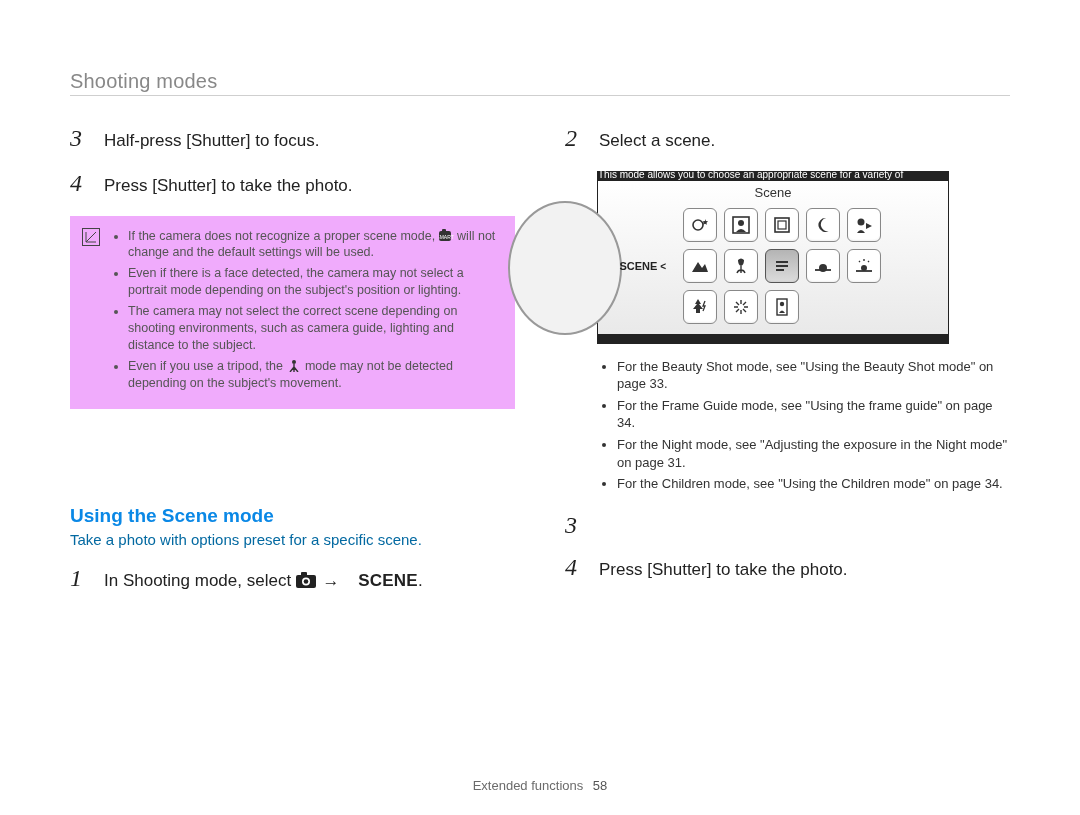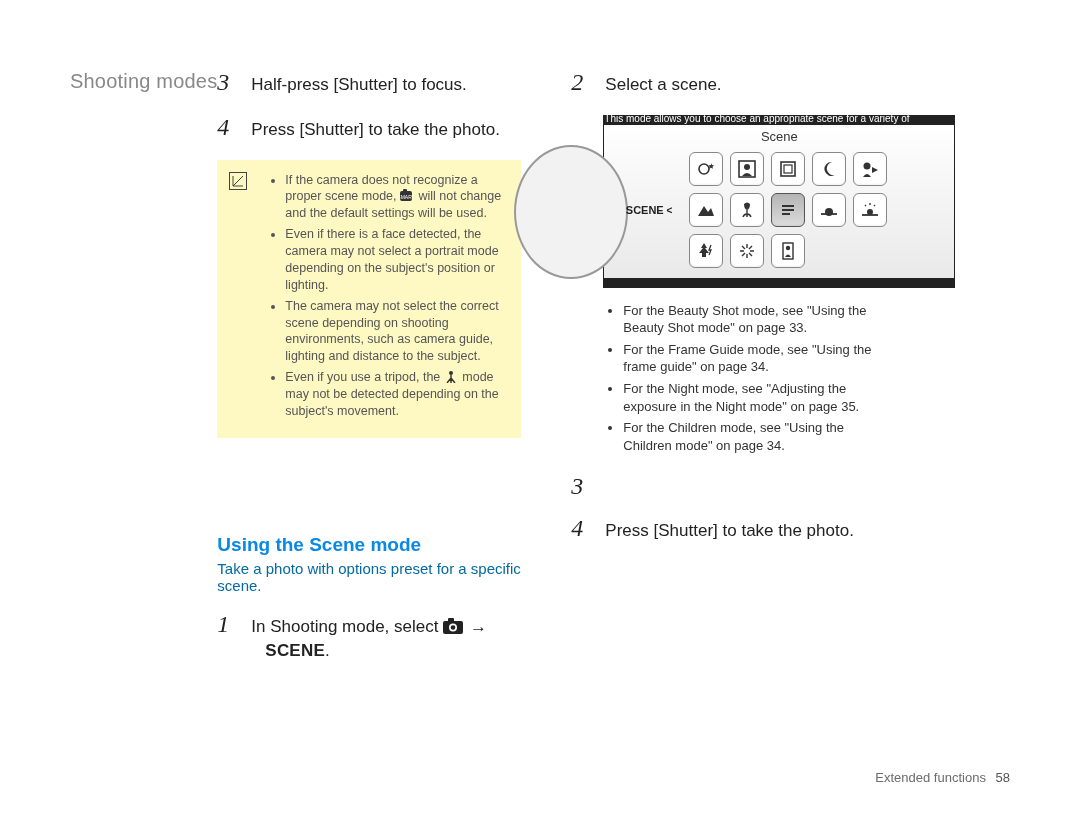--- a/index.html
+++ b/index.html
@@ -6,25 +6,25 @@
     margin: 0;
     padding: 0;
     width: 1080px;
     height: 815px;
     background: #ffffff;
     font-family: Arial, Helvetica, sans-serif;
     color: #333333;
   }
   .page {
     box-sizing: border-box;
-    padding: 70px 70px 30px 70px;
+    padding: 70px 70px 22px 70px;
     width: 100%;
     height: 100%;
     display: flex;
-    flex-direction: row;
+    flex-direction: column;
   }
   .header-title {
     font-size: 20px;
     color: #888888;
     font-weight: 300;
     letter-spacing: 0.2px;
   }
   .header-rule {
     border: none;
     border-top: 1px solid #cfcfcf;
@@ -57,23 +57,23 @@
   .step-body {
     font-size: 17px;
     color: #222;
     line-height: 1.4;
     flex: 1;
   }
   .shutter {
     font-weight: normal;
   }
   .note-box {
-    background: #fef9c3;
-    display: flex;
-    gap: 20px;
+    background: #f0abfc;
+    display: flex;
+    gap: 10px;
     padding: 12px 14px 14px 12px;
     margin-top: 2px;
     margin-bottom: 96px;
   }
   .note-icon {
     width: 18px;
     height: 18px;
     border: 1px solid #444;
     display: flex;
     align-items: center;
@@ -401,21 +401,21 @@
                   <path d="M7 16 q3 -5 6 0" fill="#333"></path>
                 </svg>
               </div>
           </div>
         </div>
       </div>
 
       <ul class="sub-bullets">
         <li>For the Beauty Shot mode, see "Using the Beauty Shot mode" on page 33.</li>
         <li>For the Frame Guide mode, see "Using the frame guide" on page 34.</li>
-        <li>For the Night mode, see "Adjusting the exposure in the Night mode" on page 35.</li>
+        <li>For the Night mode, see "Adjusting the exposure in the Night mode" on page 31.</li>
         <li>For the Children mode, see "Using the Children mode" on page 34.</li>
       </ul>
 
       <div class="step">
         <div class="step-num">3</div>
       </div>
 
       <div class="step">
         <div class="step-num">4</div>
         <div class="step-body">

